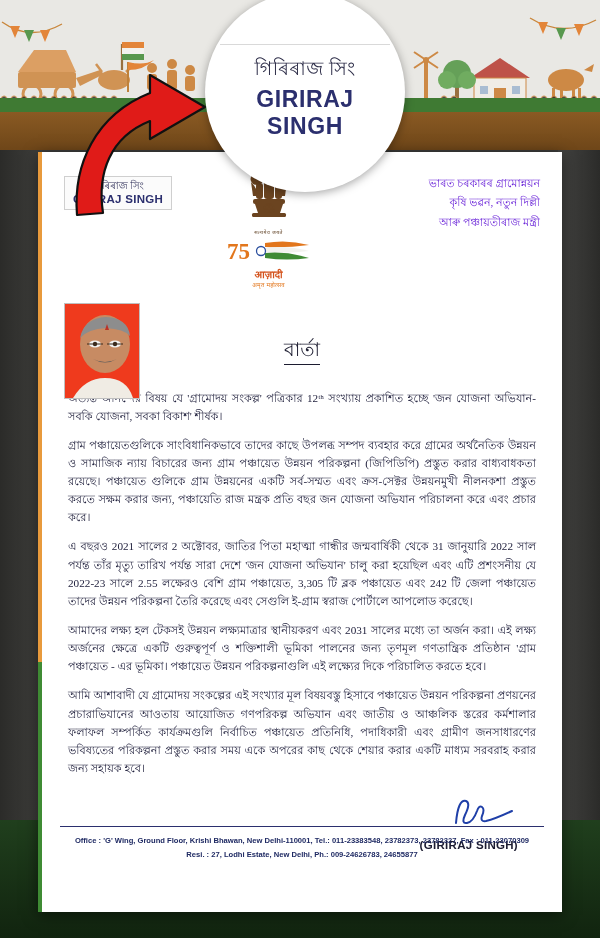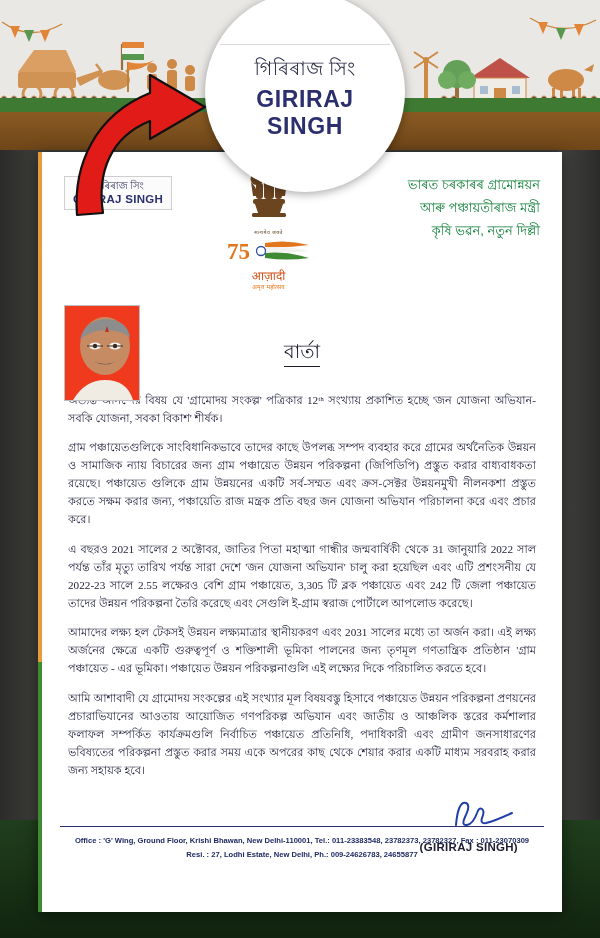--- a/index.html
+++ b/index.html
@@ -46,28 +46,28 @@
   .doc-green{position:absolute;left:-4px;top:510px;width:4px;height:250px;background:#3f8b34;}
   .doc-inner{padding:14px 22px 0 22px;}
   
   .letterhead{display:flex;align-items:flex-start;justify-content:space-between;}
   .lh-left{padding-top:10px;}
   .name-box{border:1px solid #cfcfcf;padding:3px 8px 4px 8px;display:inline-block;
     background:#fbfbfb;text-align:center;}
   .name-as{font-family:"Liberation Serif",serif;font-size:10px;color:#33335c;line-height:1.2;}
   .name-en{font-size:11.5px;font-weight:bold;color:#2b2f6e;letter-spacing:.3px;margin-top:1px;}
   .lh-center{width:120px;display:flex;flex-direction:column;align-items:center;}
-  .lh-right{font-family:Liberation Sans, sans-serif;font-size:13px;color:#15803d;
+  .lh-right{font-family:Liberation Serif, serif;font-size:11px;color:#6d28d9;
     text-align:right;line-height:1.75;padding-top:8px;width:175px;}
   .emblem{width:46px;height:62px;}
   .emblem-cap{font-family:"Liberation Serif",serif;font-size:5px;color:#5a3a1c;
     letter-spacing:.5px;margin-top:1px;}
   .azadi{margin-top:0;width:92px;display:flex;flex-direction:column;align-items:center;}
-  .azadi-text{font-family:"Liberation Serif",serif;font-size:12px;color:#d4541e;
-    font-weight:normal;line-height:1.05;margin-top:1px;text-align:center;}
+  .azadi-text{font-family:"Liberation Serif",serif;font-size:10px;color:#d4541e;
+    font-weight:bold;line-height:1.05;margin-top:1px;text-align:center;}
   .azadi-sub{font-size:6px;color:#e2761c;letter-spacing:.2px;}
   
   .photo{margin-top:14px;width:74px;height:94px;border:1px solid #bfbfbf;
     background:linear-gradient(180deg,#f03a1d 0%,#e8391c 100%);position:relative;overflow:hidden;}
   
   .doc-title{text-align:center;margin-top:-64px;margin-bottom:18px;}
   .doc-title span{font-family:"Liberation Serif",serif;font-size:19px;color:#1c1c30;
     border-bottom:1.5px solid #1c1c30;padding-bottom:4px;}
   
   .body-wrap{margin-top:22px;padding:0 4px;}
@@ -219,22 +219,22 @@
             <path d="M40 18 q22 -2 44 5 q-22 3 -44 0 Z" fill="#3f8b34"></path>
             <circle cx="36" cy="16" r="4.5" fill="none" stroke="#2b4f9e" stroke-width="1.3"></circle>
           </svg>
           <div class="azadi-text">आज़ादी</div>
           <div class="azadi-sub">अमृत महोत्सव</div>
         </div>
       </div>
 
       <div class="lh-right">
         <div>ভাৰত চৰকাৰৰ গ্ৰামোন্নয়ন</div>
+        <div>কৃষি ভৱন, নতুন দিল্লী</div>
         <div>আৰু পঞ্চায়তীৰাজ মন্ত্ৰী</div>
-        <div>কৃষি ভৱন, নতুন দিল্লী</div>
       </div>
     </div>
 
     <div class="photo">
       <svg viewBox="0 0 74 94" width="74" height="94">
         <rect width="74" height="94" fill="#ef3a1d"></rect>
         <ellipse cx="40" cy="40" rx="25" ry="29" fill="#c78b63"></ellipse>
         <path d="M15 34 q4 -20 26 -21 q22 1 24 19 q-6 -7 -24 -8 q-18 1 -26 10 Z" fill="#8d8d8d"></path>
         <ellipse cx="30" cy="40" rx="6" ry="3.5" fill="#f2f2f2"></ellipse>
         <ellipse cx="50" cy="40" rx="6" ry="3.5" fill="#f2f2f2"></ellipse>

